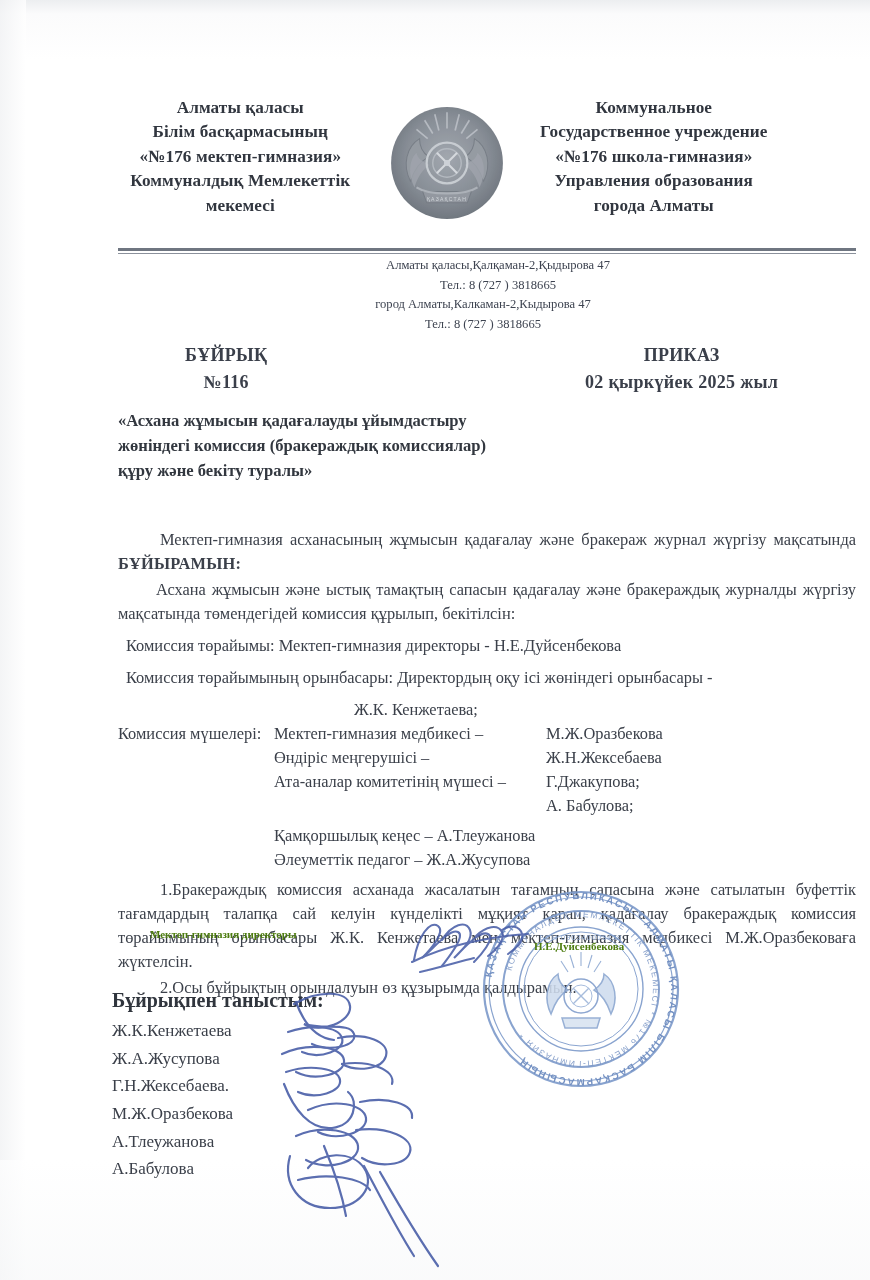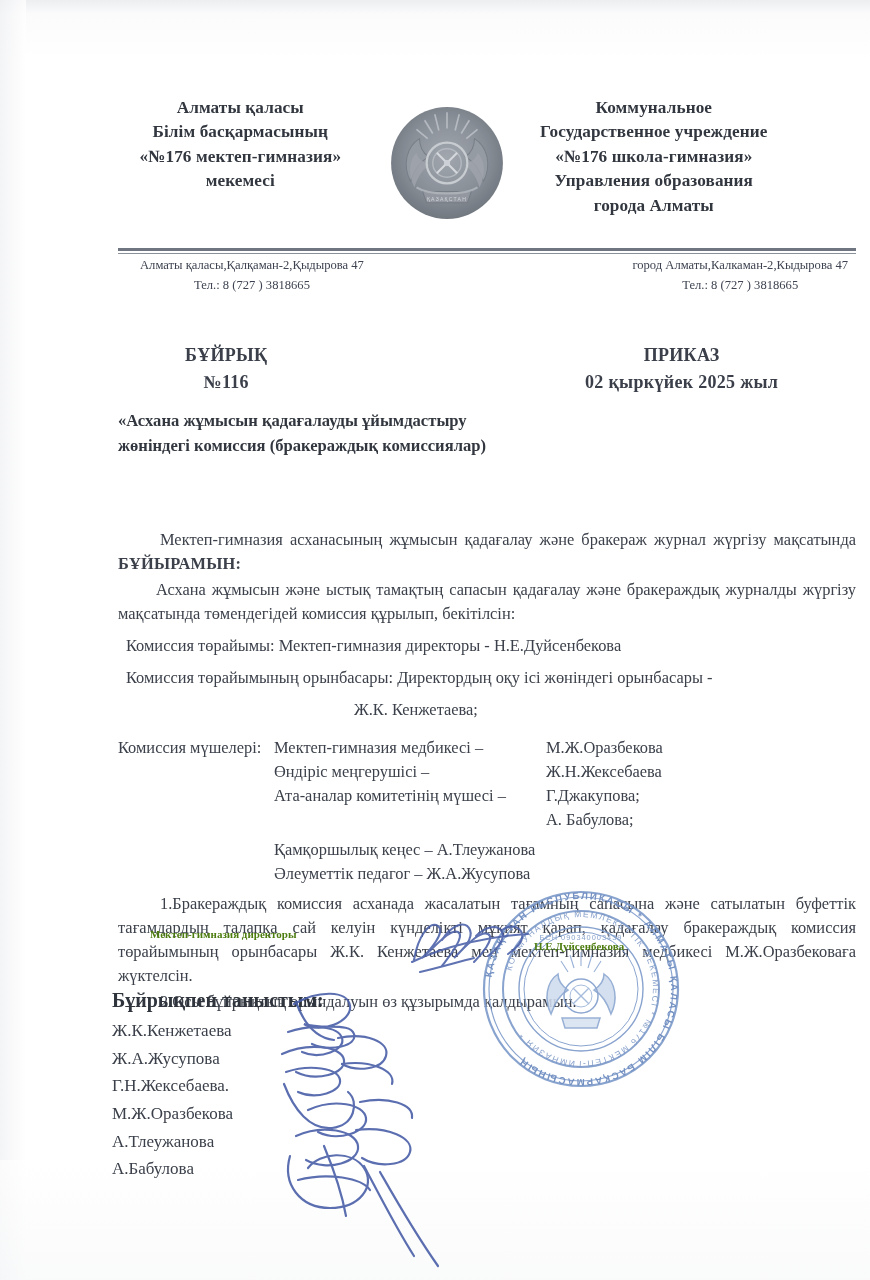--- a/index.html
+++ b/index.html
@@ -102,20 +102,21 @@
   .address-row {
     position: absolute;
     left: 118px;
     top: 256px;
     width: 738px;
     display: flex;
     justify-content: space-between;
     font-size: 12.6px;
     line-height: 1.55;
     color: #3d4350;
+    flex-direction: column;
   }
   .address-block { text-align: center; }
   .address-block.left { margin-left: 22px; }
   .address-block.right { margin-right: 8px; }
   .address-block .tel { display: block; }
 
   
   .order-row {
     position: absolute;
     left: 0;
@@ -178,21 +179,21 @@
     margin: 8px;
     white-space: nowrap;
   }
   .p-right {
     margin: 0;
     padding-left: 236px;
   }
   strong.cmd { font-weight: bold; letter-spacing: .2px; }
 
   .members {
-    margin-top: 14px;
+    margin-top: 0;
   }
   .member-line {
     display: flex;
     white-space: nowrap;
     line-height: 1.46;
   }
   .member-label {
     width: 156px;
     flex: none;
   }
@@ -283,20 +284,21 @@
 <div class="scan-edge-bottom"></div>
 
 <div class="content">
 
   <div class="header">
 
     <div class="header-col left">
       <div>Алматы қаласы</div>
       <div>Білім басқармасының</div>
       <div>«№176 мектеп-гимназия»</div>
+      <div>Коммуналдық Мемлекеттік</div>
       <div>мекемесі</div>
     </div>
 
     <div class="emblem-wrap">
       <svg class="emblem" viewBox="0 0 120 120">
         <defs>
           <radialGradient id="embg" cx="50%" cy="45%" r="60%">
             <stop offset="0%" stop-color="#9aa0a8"></stop>
             <stop offset="60%" stop-color="#7e858e"></stop>
             <stop offset="100%" stop-color="#5f666f"></stop>
@@ -366,20 +368,21 @@
     </div>
     <div class="order-ru">
       <div>ПРИКАЗ</div>
       <div class="date">02 қыркүйек  2025 жыл</div>
     </div>
   </div>
 
   <div class="subject">
     <div>«Асхана жұмысын қадағалауды ұйымдастыру</div>
     <div>жөніндегі комиссия (бракераждық комиссиялар)</div>
+    <div>құру және бекіту туралы»</div>
   </div>
 
   <div class="body">
 
     <p class="p-just"><span>Мектеп-гимназия асханасының жұмысын қадағалау және бракераж журнал жүргізу мақсатында </span><strong class="cmd">БҰЙЫРАМЫН:</strong></p>
 
     <p class="p-just tight">Асхана жұмысын және ыстық тамақтың сапасын қадағалау және бракераждық журналды жүргізу мақсатында төмендегідей  комиссия құрылып, бекітілсін:</p>
 
     <p class="p-plain">Комиссия төрайымы: Мектеп-гимназия директоры  - Н.Е.Дуйсенбекова</p>
 

